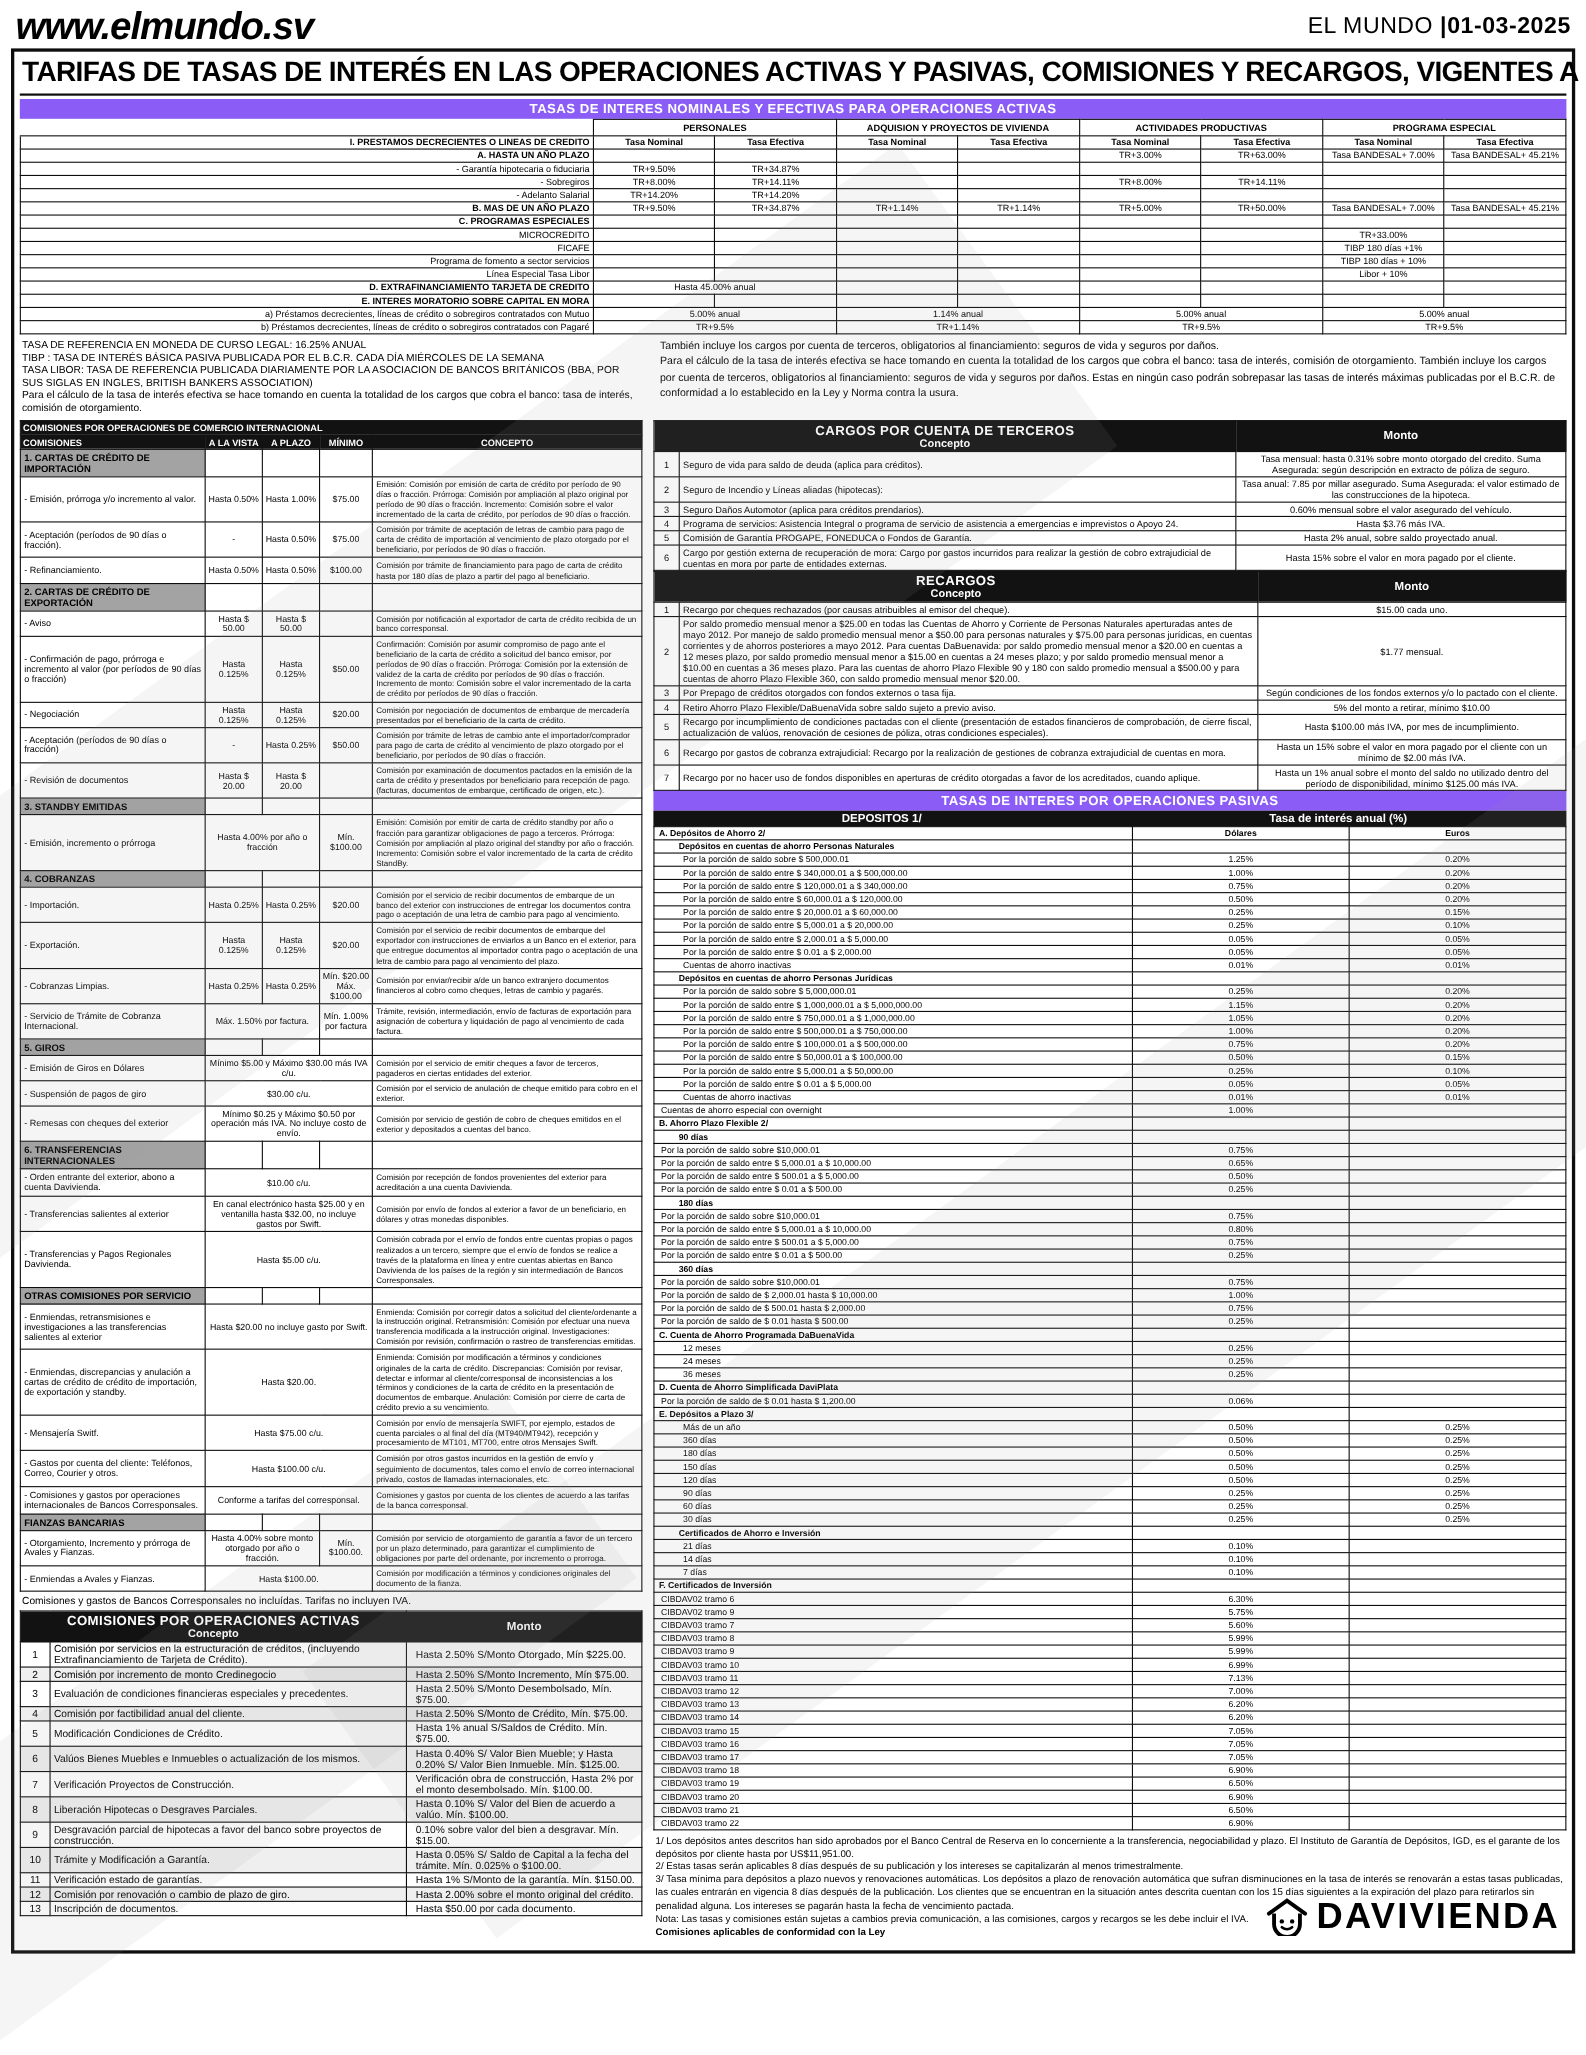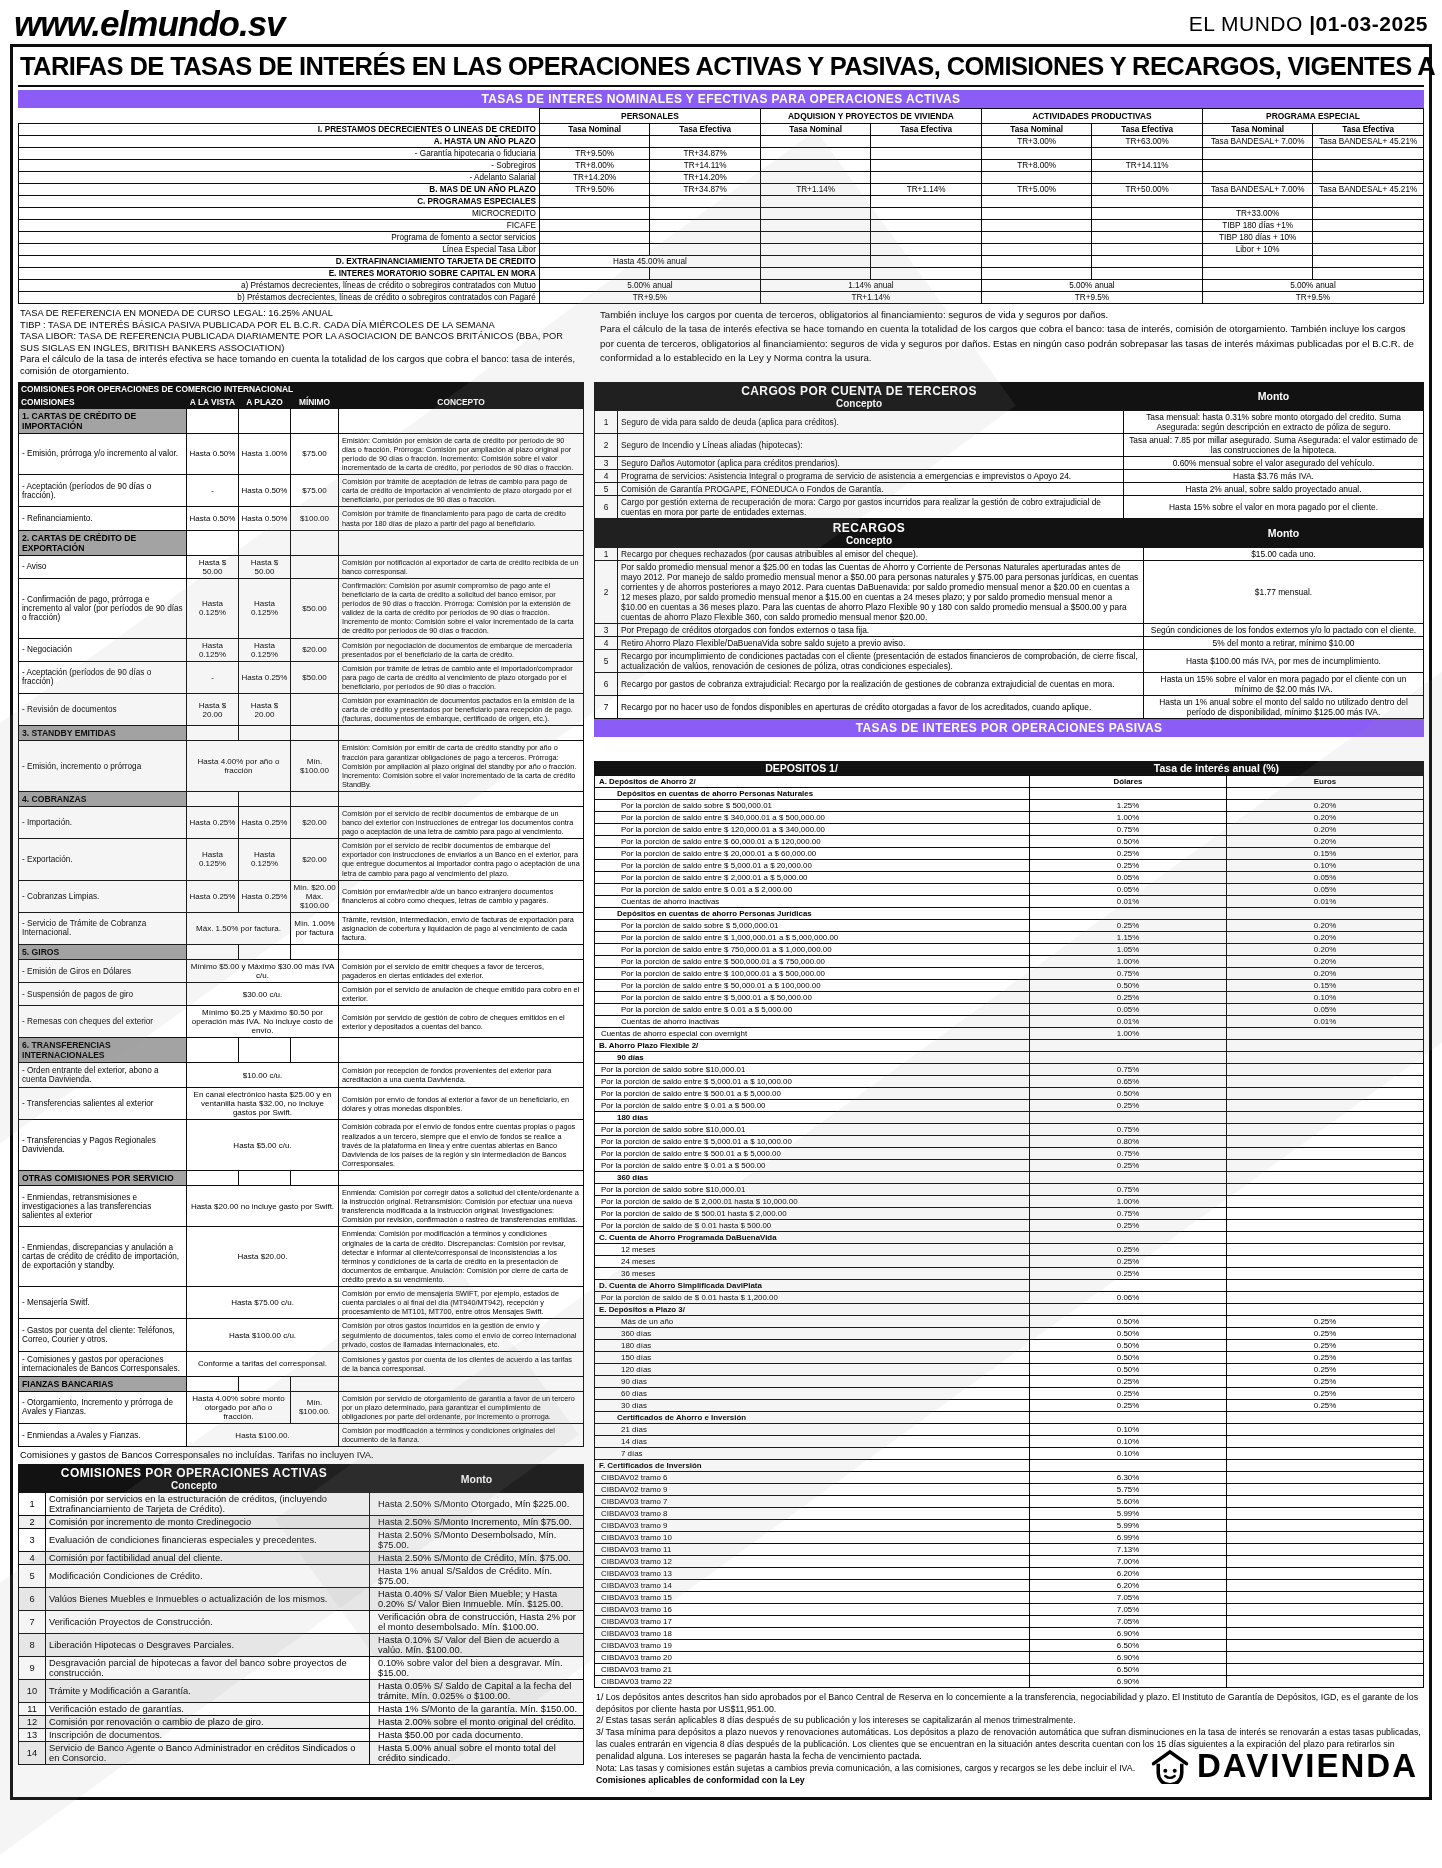--- a/index.html
+++ b/index.html
@@ -51,21 +51,21 @@
   .numtbl th.hleft .t2{font-size:10px;font-weight:bold;}
   .numtbl th.hmonto{background:#121212;color:#fff;font-size:10.5px;font-weight:bold;border-color:#121212;}
   .numtbl td.num{width:16px;text-align:center;}
   .numtbl td.mto{text-align:center;}
   .ca{font-size:9.3px;}
   .ca td{padding:6px 4px;}
   .ca td.num{width:20px;}
   .ca td.mto{text-align:left;padding-left:8px;}
   .ca tr:nth-child(odd) td{background:#efefef;}
   
-  .pas{font-size:7.9px;margin-top:24px;}
+  .pas{font-size:7.9px;}
   .pas .subbar{display:flex;background:#121212;color:#fff;font-weight:bold;font-size:10.5px;}
   .pas .subbar div{flex:1;text-align:center;padding:1px 0;}
   .pas td.l{padding-left:26px;}
   .pas td.sec{font-weight:bold;padding-left:4px;}
   .pas td.sub{font-weight:bold;padding-left:22px;}
   .pas td.l0{padding-left:6px;}
   .pas td.vd,.pas td.ve{width:190px;text-align:center;}
   .pas td.ch{font-weight:bold;text-align:center;}
   
   .fnotes{font-size:8.8px;line-height:1.35;padding:4px 2px;position:relative;}
@@ -588,25 +588,20 @@
                   <tr>
                     <td class="num">12</td>
                     <td class="cpt">Comisión por renovación o cambio de plazo de giro.</td>
                     <td class="mto">Hasta 2.00% sobre el monto original del crédito.</td>
                   </tr>
                   <tr>
                     <td class="num">13</td>
                     <td class="cpt">Inscripción de documentos.</td>
                     <td class="mto">Hasta $50.00 por cada documento.</td>
                   </tr>
-                  <tr>
-                    <td class="num">14</td>
-                    <td class="cpt">Servicio de Banco Agente o Banco Administrador en créditos Sindicados o en Consorcio.</td>
-                    <td class="mto">Hasta 5.00% anual sobre el monto total del crédito sindicado.</td>
-                  </tr>
                 </tbody>
               </table>
             </div>
         </div>
 
         <div class="rightcol">
           <div id="cargos">
               <table class="tbl numtbl ">
                 <colgroup>
                   <col style="width:18px">

